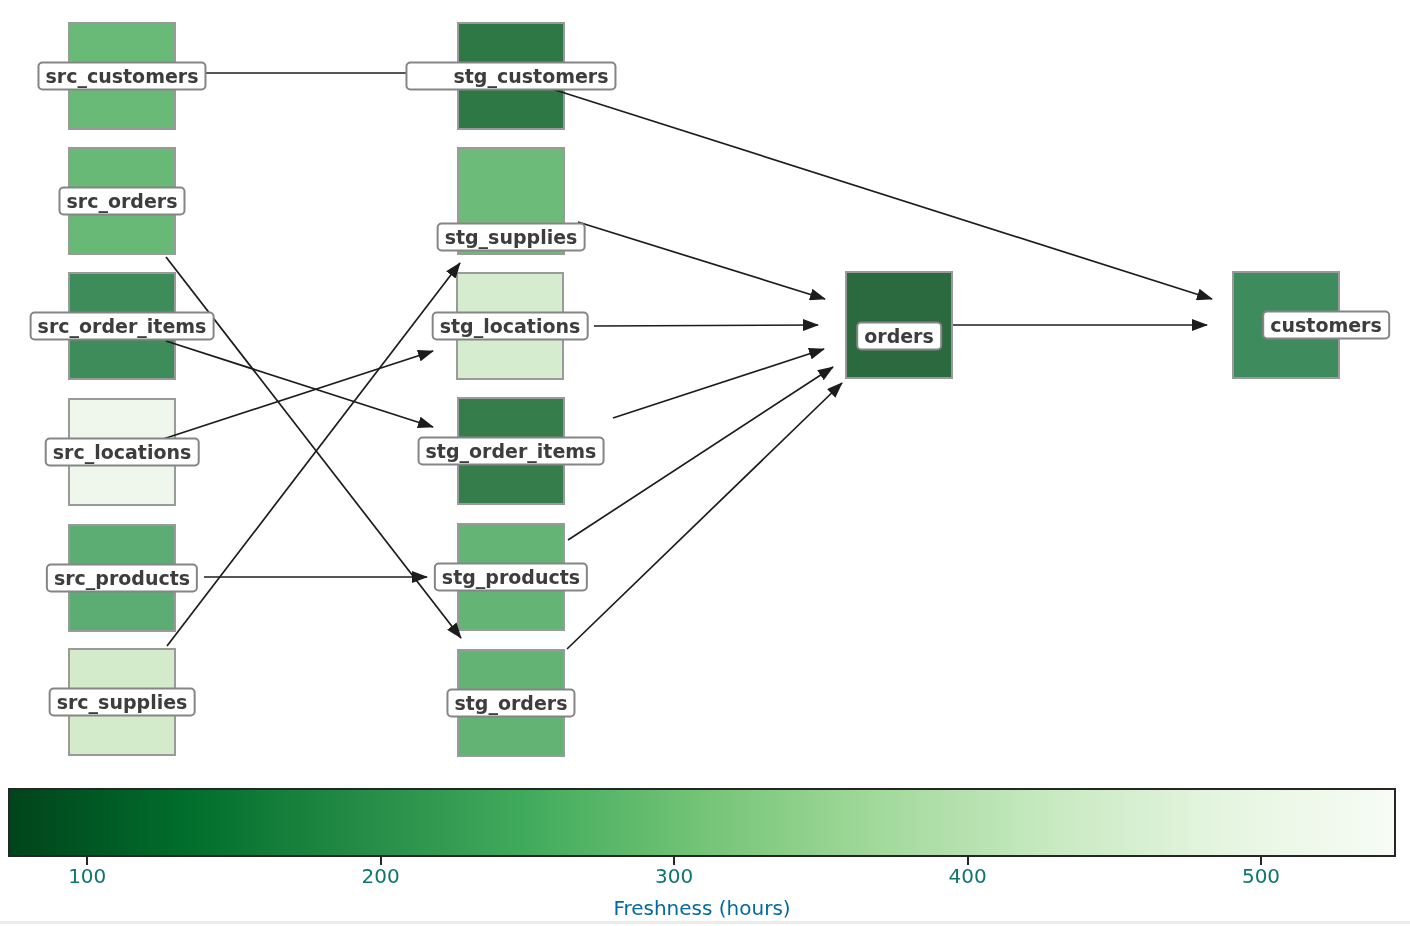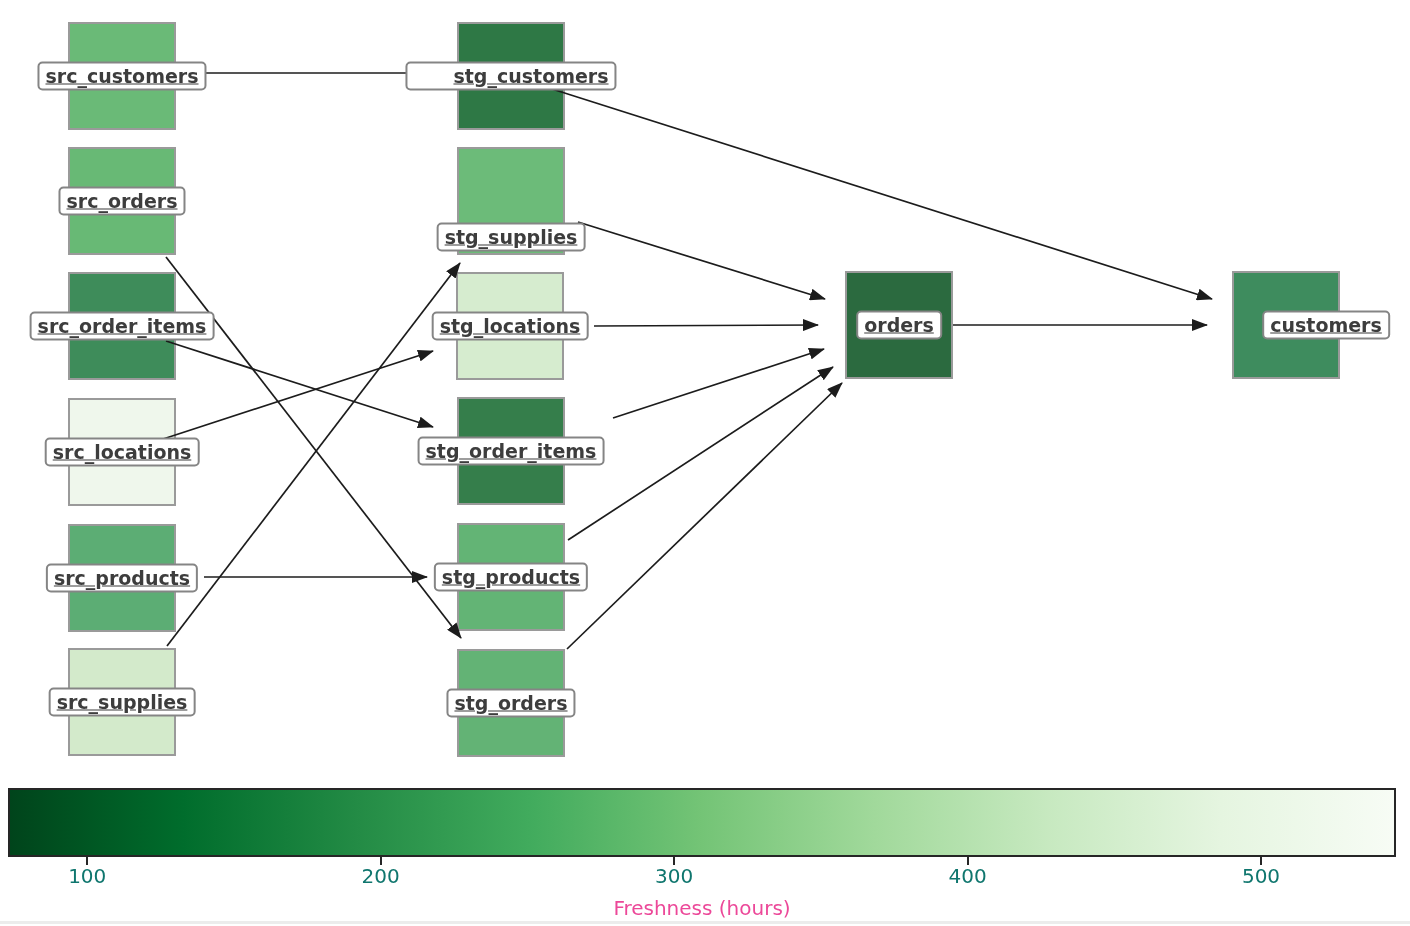--- a/index.html
+++ b/index.html
@@ -9,37 +9,37 @@
   }
   .node{
     position:absolute;width:108px;height:108px;box-sizing:border-box;
     border:2px solid #9a9a9a;z-index:1;
   }
   #edges-svg{position:absolute;left:0;top:0;z-index:2;}
   .node-label{
     position:absolute;transform:translate(-50%,-50%);z-index:3;
     background:#ffffff;border:2px solid #858585;border-radius:5px;
     padding:1px 6px 2px 6px;font-size:19px;font-weight:bold;color:#3d3d3d;
-    white-space:nowrap;letter-spacing:0px;text-decoration:underline;
+    white-space:nowrap;letter-spacing:0px;
   }
   .cb-bar{
     position:absolute;left:8px;top:788px;width:1388px;height:69px;
     box-sizing:border-box;border:2px solid #262626;z-index:1;
   }
   .cb-tick{
     position:absolute;top:857px;width:2px;height:8px;background:#262626;
     transform:translateX(-1px);z-index:2;
   }
   .cb-tick-label{
     position:absolute;top:864px;transform:translateX(-50%);
     font-size:20px;color:#0f766e;z-index:2;
   }
   .cb-axis-label{
     position:absolute;top:896px;left:702px;transform:translateX(-50%);
-    font-size:20px;color:#ec4899;z-index:2;
+    font-size:20px;color:#0369a1;z-index:2;
   }
   .figure-bottom-edge{
     position:absolute;left:0;top:921px;width:1410px;height:3px;background:#ececec;
   }
 </style>
 </head>
 <body>
 
 <div class="canvas">
 
@@ -89,21 +89,21 @@
       <div class="node-label" style="left: 122px; top: 326px; text-align: right;">src_order_items</div>
       <div class="node-label" style="left: 122px; top: 452px;">src_locations</div>
       <div class="node-label" style="left: 122px; top: 578px;">src_products</div>
       <div class="node-label" style="left: 122px; top: 702px;">src_supplies</div>
       <div class="node-label" style="left: 511px; top: 76px; padding-left: 46px;">stg_customers</div>
       <div class="node-label" style="left: 511px; top: 201px; margin-top: 36px;">stg_supplies</div>
       <div class="node-label" style="left: 510px; top: 326px;">stg_locations</div>
       <div class="node-label" style="left: 511px; top: 451px;">stg_order_items</div>
       <div class="node-label" style="left: 511px; top: 577px;">stg_products</div>
       <div class="node-label" style="left: 511px; top: 703px;">stg_orders</div>
-      <div class="node-label" style="left: 899px; top: 325px;">orders</div>
+      <div class="node-label" style="left: 899px; top: 336px;">orders</div>
       <div class="node-label" style="left: 1326px; top: 325px;">customers</div>
     </div>
 
   <div class="cb-bar" id="cb-bar" style="background: linear-gradient(to right, rgb(0, 68, 27), rgb(0, 109, 44), rgb(35, 139, 69), rgb(65, 171, 93), rgb(116, 196, 118), rgb(161, 217, 155), rgb(199, 233, 192), rgb(229, 245, 224), rgb(247, 252, 245));"></div>
   <div id="cb-ticks">
       <div class="cb-tick" style="left: 87.2304px;"></div>
       <div class="cb-tick-label" style="left: 87.2304px;">100</div>
       <div class="cb-tick" style="left: 380.677px;"></div>
       <div class="cb-tick-label" style="left: 380.677px;">200</div>
       <div class="cb-tick" style="left: 674.123px;"></div>

